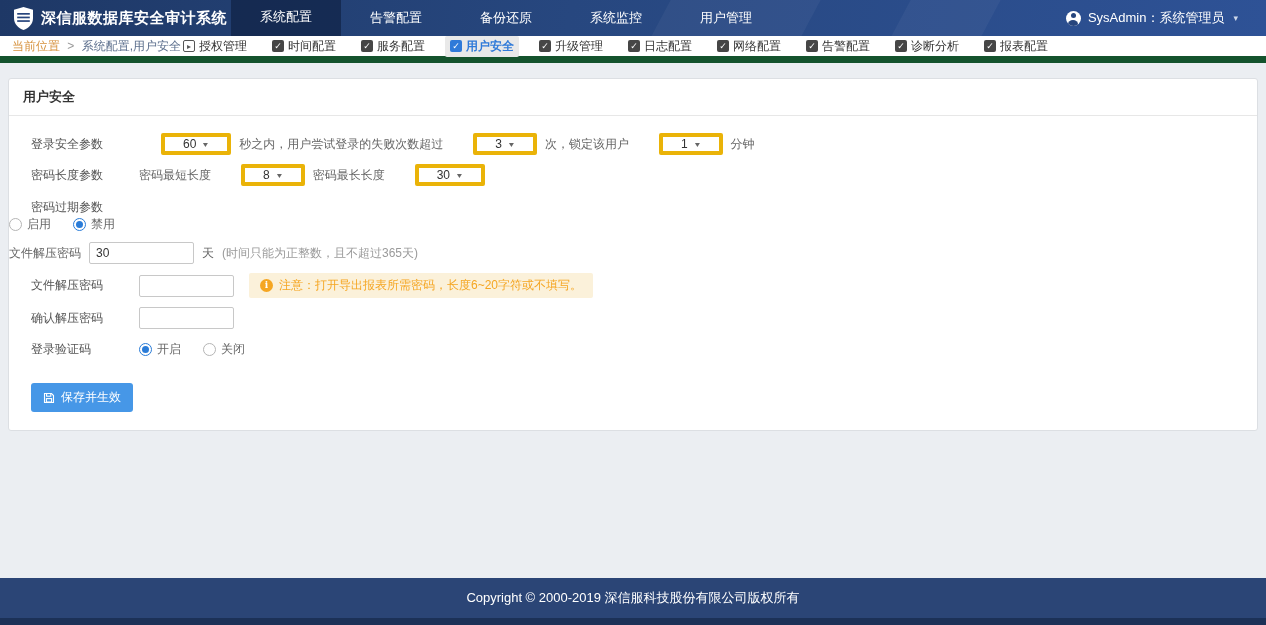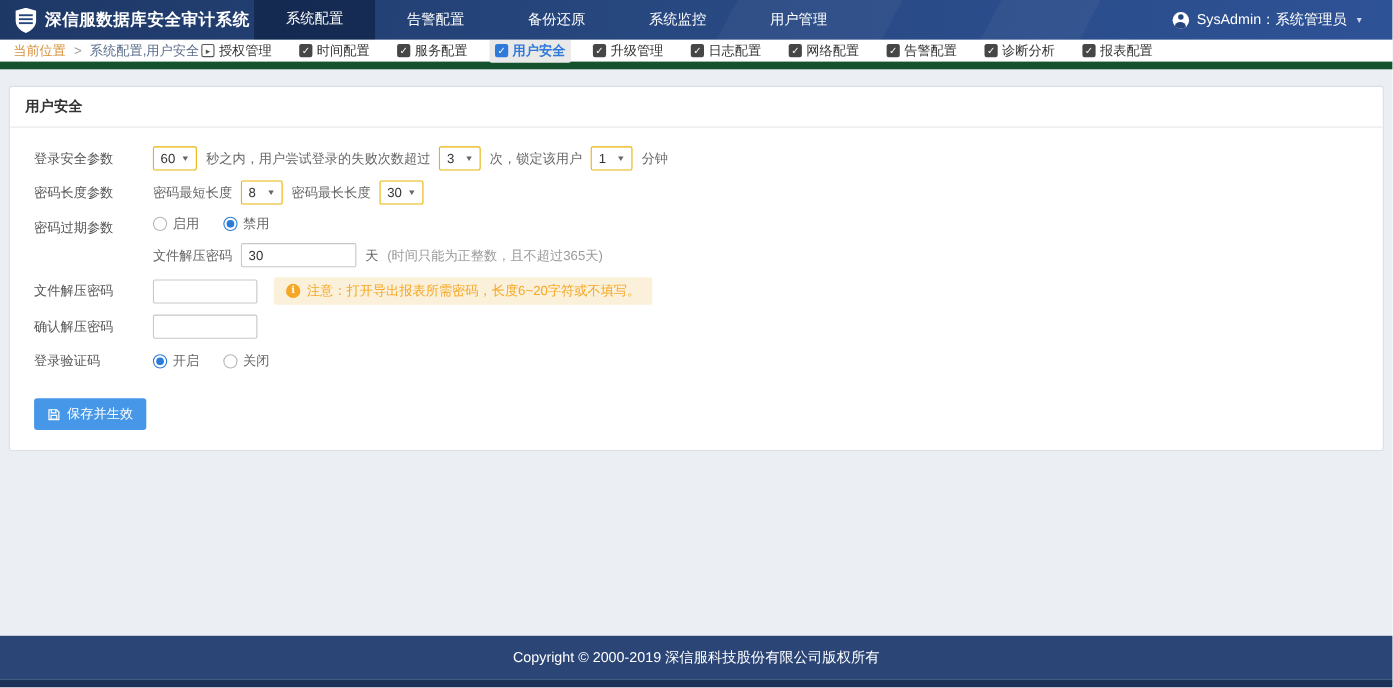--- a/index.html
+++ b/index.html
@@ -51,31 +51,31 @@
   .tab-check.boxed { background:#fff; border:1px solid #555; color:#555; line-height:10px; }
   .tab-check.boxed::after { content:"▸"; font-size:8px; }
   .tab.active { background:#e9e9e9; color:#2f7ad9; font-weight:bold; }
   .tab.active .tab-check { background:#2f7ad9; }
   
   .content { padding:15px 8px; }
   .panel { background:#fff; border:1px solid #dcdfe3; border-radius:3px; }
   .panel-header { padding:9px 14px; font-size:13px; font-weight:bold; color:#333; border-bottom:1px solid #e7e7e7; }
   .panel-body { padding:8px 0 18px; }
   .form-row { display:flex; align-items:center; margin:9px 0; min-height:22px; }
-  .form-row.top { align-items:flex-start; }
+  .form-row.top { align-items:flex-start;flex-direction:column; }
   .form-label { width:130px; padding-left:22px; flex:none; color:#555; padding-top:0;font-family:Liberation Serif, serif; }
   .form-row.top .form-label { padding-top:4px; }
   .controls { display:flex; align-items:center; gap:8px; color:#666; flex-wrap:nowrap; }
   .controls-col { display:flex; flex-direction:column; gap:9px; }
   .ctl-text { white-space:nowrap; }
   .hint { color:#9a9a9a; }
   .sel {
     display:inline-flex; align-items:center; justify-content:space-between;
-    min-width:38px; height:22px; padding:0 6px; background:#fff;
-    border:1px solid #eab308; border-radius:2px; color:#333; cursor:pointer; gap:6px;
+    min-width:38px; height:22px; padding:0 18px; background:#fff;
+    border:4px solid #eab308; border-radius:2px; color:#333; cursor:pointer; gap:6px;margin-left:22px;
   }
   .sel::after { content:"▼"; font-size:7px; color:#666; transform:scaleX(1.2); }
   .txt-input {
     height:22px; width:95px; border:1px solid #c8c8c8; border-radius:2px;
     padding:0 6px; font:inherit; color:#333; outline:none;
   }
   .txt-input.wide { width:105px; }
   .radio-opt { display:inline-flex; align-items:center; gap:5px; cursor:pointer; margin-right:14px; color:#666; }
   .radio { width:13px; height:13px; border:1px solid #b5b5b5; border-radius:50%; background:#fff; position:relative; flex:none; }
   .radio.checked { border-color:#2a7cd8; }

